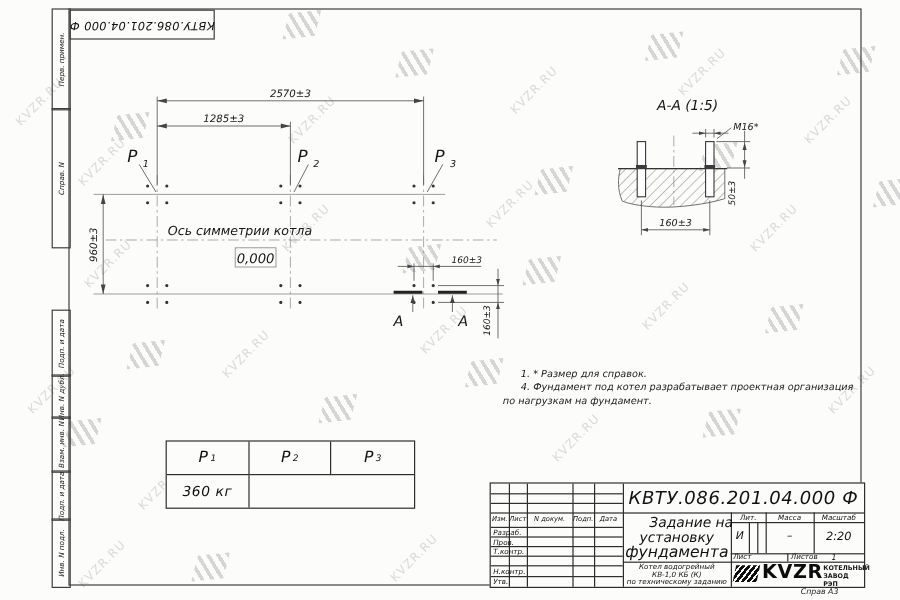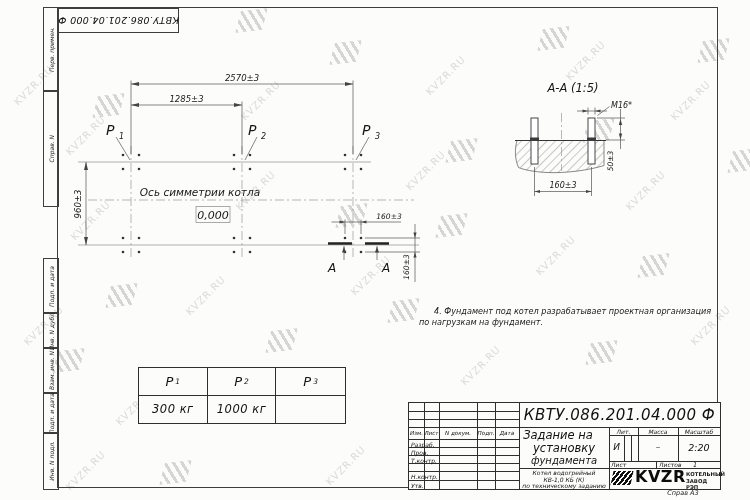--- a/index.html
+++ b/index.html
@@ -276,38 +276,38 @@
         <path class="dim" d="M534.5 167 V196 M591.5 167 V196"></path>
         <line class="dim" x1="534.5" y1="191.5" x2="591.5" y2="191.5"></line>
         <polygon class="arr" points="534.5,191.5 540,189.9 540,193.1"></polygon>
         <polygon class="arr" points="591.5,191.5 586,189.9 586,193.1"></polygon>
         <text class="t" x="563" y="188" font-size="8" text-anchor="middle">160±3</text>
       </g>
     </g>
   </svg>
 
   <div class="notes">
+    <p>1. * Размер для справок.</p>
     <p>4. Фундамент под котел разрабатывает проектная организация по нагрузкам на фундамент.</p>
   </div>
 
   <div class="ltable">
     <div class="cell hdr">
         <span>P</span>
         <sub>1</sub>
       </div>
     <div class="cell hdr">
         <span>P</span>
         <sub>2</sub>
       </div>
     <div class="cell hdr lc">
         <span>P</span>
         <sub>3</sub>
       </div>
-    <div class="cell val lr">300 кг</div>
-    <div class="cell val lr">1000 кг</div>
+    <div class="cell val lr">360 кг</div>
   </div>
 
   <div class="tb">
 
     <div class="vl" style="left:15px;top:0;height:86px"></div>
     <div class="vl" style="left:30px;top:0;height:86px"></div>
     <div class="vl" style="left:68px;top:0;height:86px"></div>
     <div class="vl" style="left:86px;top:0;height:86px"></div>
     <div class="vl" style="left:110px;top:0;height:86px"></div>
     <div class="vl" style="left:200px;top:24px;height:62px"></div>
@@ -335,23 +335,23 @@
     <div class="tx" style="left:68px;top:25px;width:18px;height:10px;font-size:5.6px">Подп.</div>
     <div class="tx" style="left:86px;top:25px;width:24px;height:10px;font-size:5.6px">Дата</div>
     <div class="tx" style="left:2px;top:37px;width:28px;height:8px;font-size:6px;justify-content:flex-start">Разраб.</div>
     <div class="tx" style="left:2px;top:45px;width:28px;height:8px;font-size:6px;justify-content:flex-start">Пров.</div>
     <div class="tx" style="left:2px;top:53px;width:28px;height:8px;font-size:6px;justify-content:flex-start">Т.контр.</div>
     <div class="tx" style="left:2px;top:69px;width:28px;height:8px;font-size:6px;justify-content:flex-start">Н.контр.</div>
     <div class="tx" style="left:2px;top:78px;width:28px;height:8px;font-size:6px;justify-content:flex-start">Утв.</div>
 
     <div class="tx" style="left:112px;top:2px;width:197px;height:20px;font-size:15px;letter-spacing:.5px">КВТУ.086.201.04.000  Ф</div>
 
-    <div class="tx" style="left:104px;top:25px;width:90px;height:13px;font-size:11.5px">Задание на</div>
+    <div class="tx" style="left:122px;top:25px;width:90px;height:13px;font-size:11.5px">Задание на</div>
     <div class="tx" style="left:110px;top:38px;width:90px;height:13px;font-size:11.5px">установку</div>
-    <div class="tx" style="left:110px;top:51px;width:90px;height:13px;font-size:10px">фундамента</div>
+    <div class="tx" style="left:110px;top:51px;width:90px;height:13px;font-size:13px">фундамента</div>
     <div class="tx" style="left:110px;top:66px;width:90px;height:7px;font-size:6px">Котел водогрейный</div>
     <div class="tx" style="left:110px;top:72.5px;width:90px;height:7px;font-size:6px">КВ-1,0 КБ (К)</div>
     <div class="tx" style="left:110px;top:79px;width:90px;height:7px;font-size:6px">по техническому заданию</div>
 
     <div class="tx" style="left:200px;top:24.5px;width:29px;height:8px;font-size:6px">Лит.</div>
     <div class="tx" style="left:229px;top:24.5px;width:40px;height:8px;font-size:6px">Масса</div>
     <div class="tx" style="left:269px;top:24.5px;width:42px;height:8px;font-size:6px">Масштаб</div>
     <div class="tx" style="left:200px;top:37px;width:15px;height:14px;font-size:9px">И</div>
     <div class="tx" style="left:229px;top:37px;width:40px;height:14px;font-size:9px">–</div>
     <div class="tx" style="left:269px;top:37px;width:42px;height:14px;font-size:9.5px">2:20</div>

